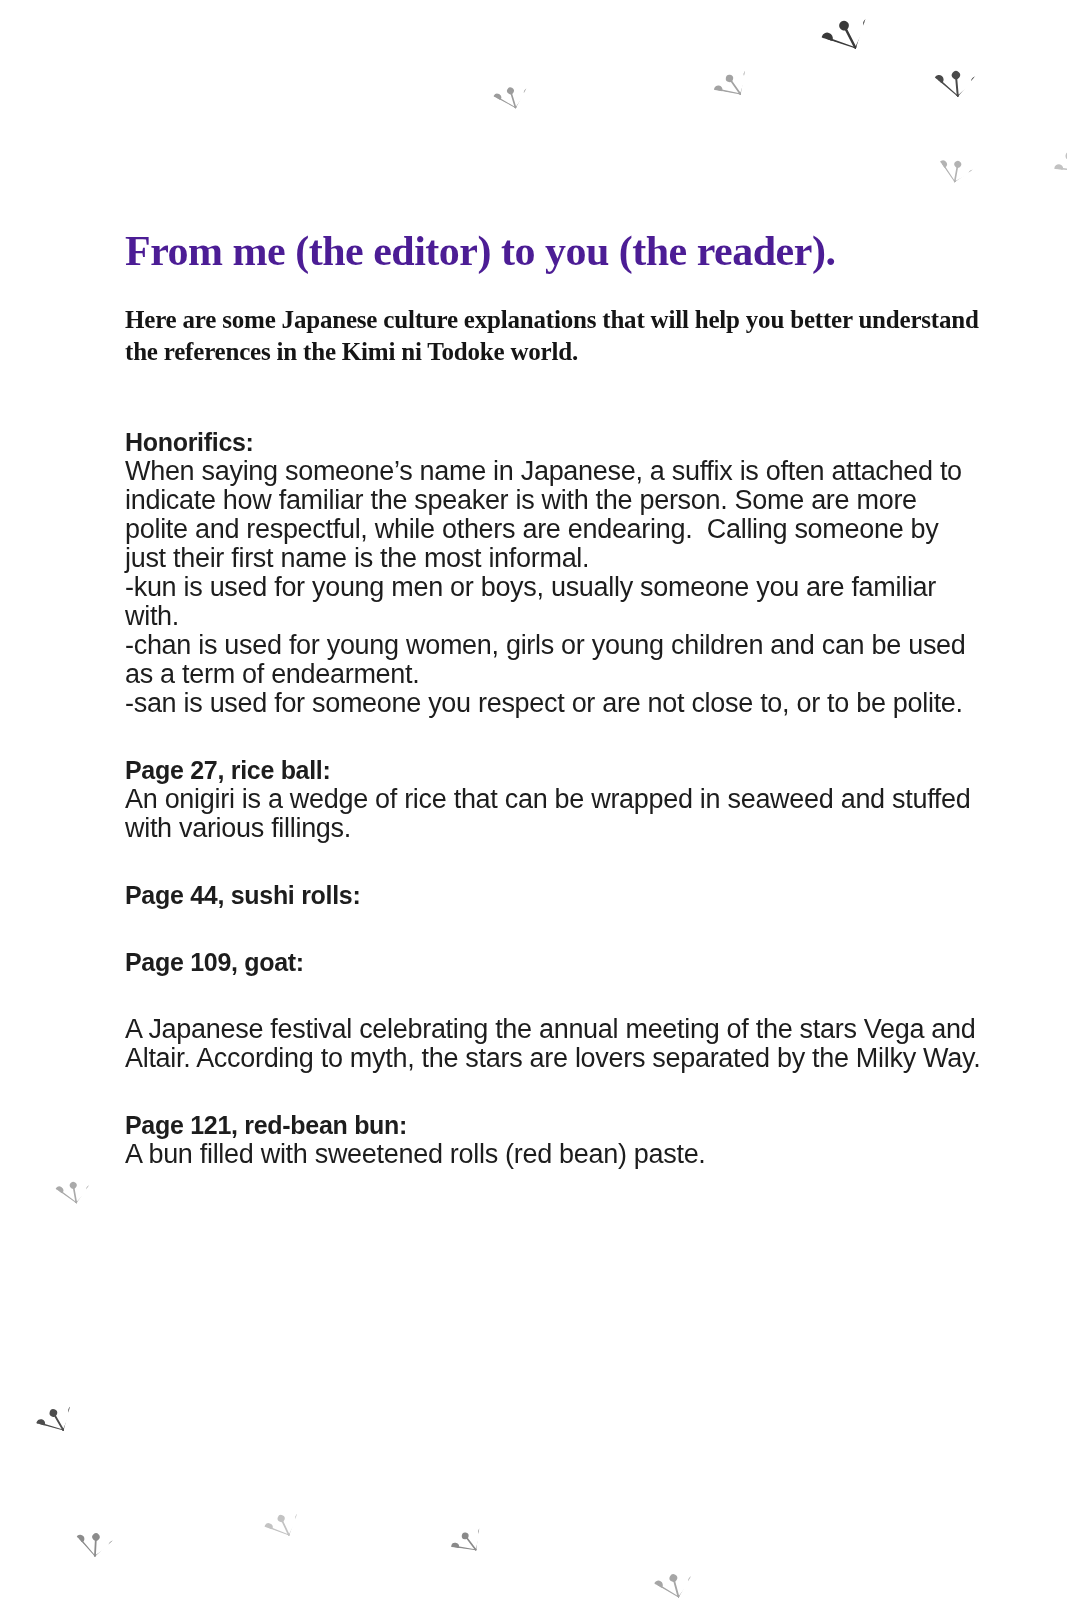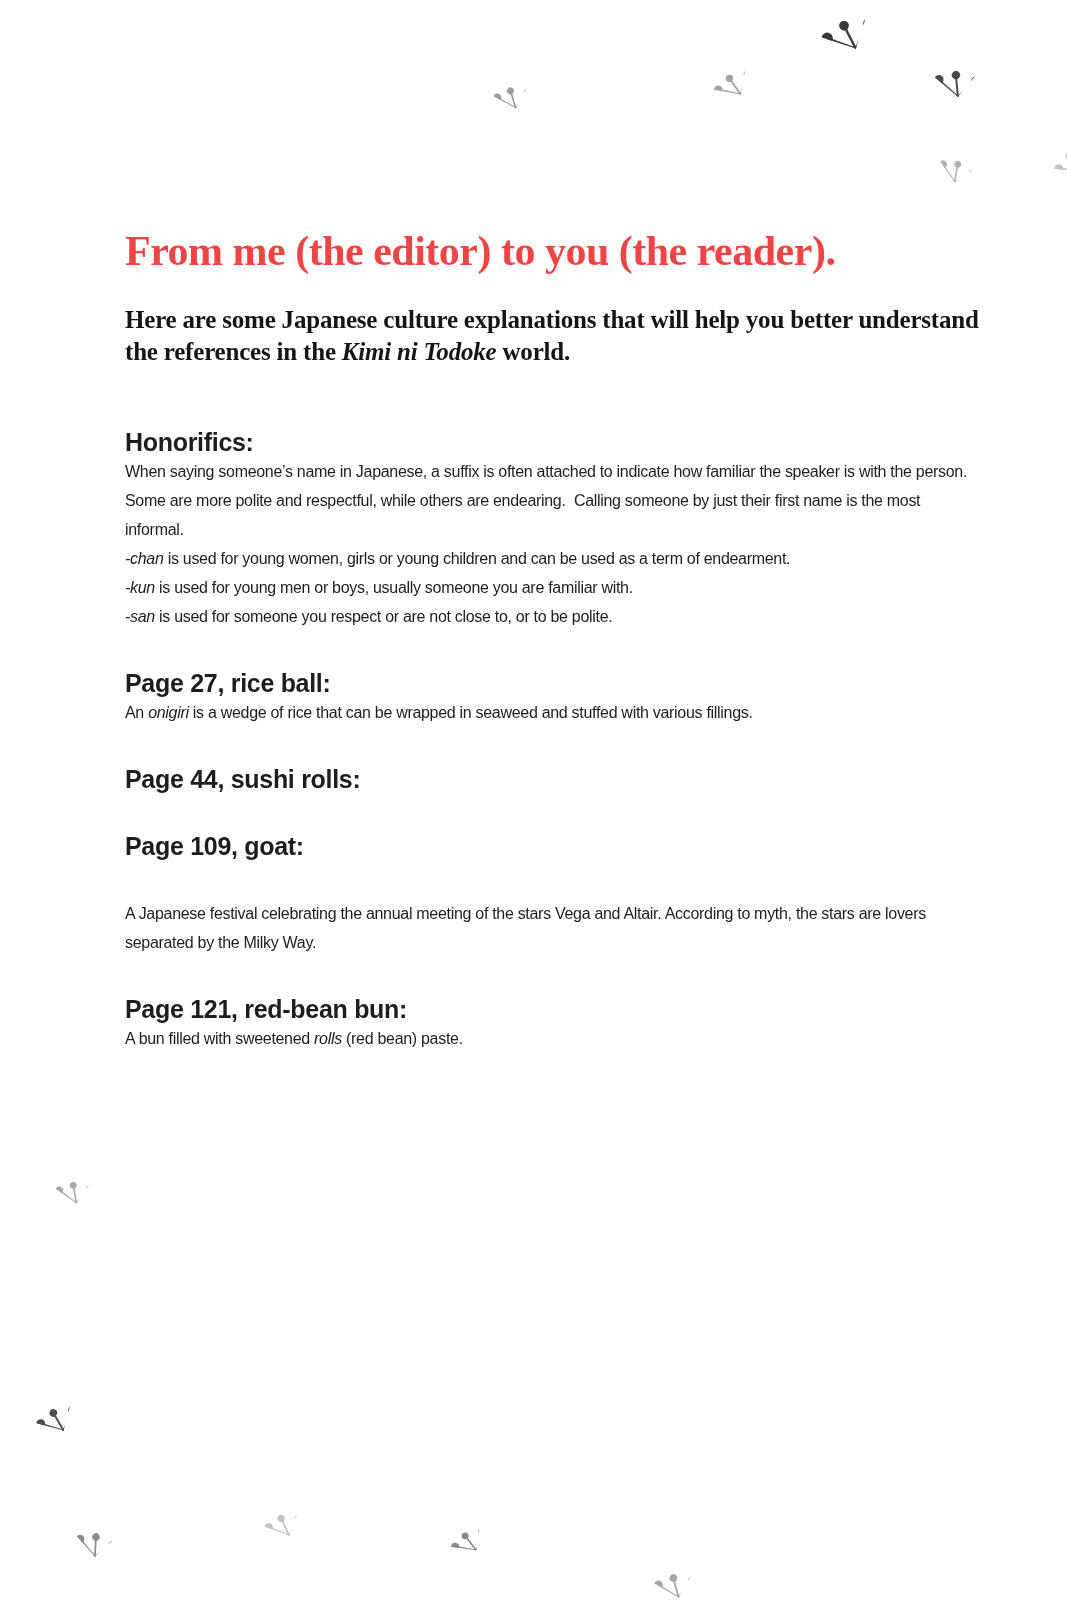--- a/index.html
+++ b/index.html
@@ -16,48 +16,48 @@
     left:125px;top:228px;
     width:858px;
   }
   .title{
     font-family:"Liberation Serif",serif;
     font-weight:bold;
     font-size:42px;
     line-height:46px;
     letter-spacing:-0.5px;
     margin:0;
-    color:#ef4444;
+    color:#4c1d95;
   }
   .subtitle{
     font-family:"Liberation Serif",serif;
     font-weight:bold;
     font-size:25px;
     line-height:32px;
     letter-spacing:-0.2px;
     margin:30px 0 0 0;
     color:#151515;
   }
   .sections{margin-top:60px;}
   .note-section{margin:0 0 38px 0;}
   .note-section h2{
     font-size:25px;
     line-height:29px;
     font-weight:bold;
     letter-spacing:-0.3px;
     margin:0;
   }
   .note-section p{
-    font-size:16px;
+    font-size:27px;
     line-height:29px;
     letter-spacing:-0.3px;
     margin:0;
     white-space:pre-wrap;
   }
-  .it{font-style:italic;}
+  .it{}
   .flake{position:absolute;pointer-events:none;}
   .flake svg{display:block;width:100%;height:100%;}
   #flake-defs{position:absolute;width:0;height:0;overflow:hidden;}
 </style>
 </head>
 <body>
 
 <svg id="flake-defs" xmlns="http://www.w3.org/2000/svg" aria-hidden="true">
   <symbol id="flake" viewBox="-50 -50 100 100">
     <g stroke="currentColor" stroke-width="3.2" stroke-linecap="round" fill="currentColor">
@@ -155,22 +155,22 @@
         </svg>
       </div>
     </div>
   <main class="content">
     <h1 class="title">From me (the editor) to you (the reader).</h1>
     <p class="subtitle" id="subtitle"><span>Here are some Japanese culture explanations that will help you better understand the references in the </span><span class="it">Kimi ni Todoke</span><span> world.</span></p>
     <div class="sections" id="sections">
         <section class="note-section">
           <h2>Honorifics:</h2>
           <p><span>When saying someone’s name in Japanese, a suffix is often attached to indicate how familiar the speaker is with the person. Some are more polite and respectful, while others are endearing.  Calling someone by just their first name is the most informal.</span></p>
+          <p><span class="it">-kun</span><span> is used for young men or boys, usually someone you are familiar with.</span></p>
           <p><span class="it">-chan</span><span> is used for young women, girls or young children and can be used as a term of endearment.</span></p>
-          <p><span class="it">-kun</span><span> is used for young men or boys, usually someone you are familiar with.</span></p>
           <p><span class="it">-san</span><span> is used for someone you respect or are not close to, or to be polite.</span></p>
         </section>
         <section class="note-section">
           <h2>Page 27, rice ball:</h2>
           <p><span>An </span><span class="it">onigiri</span><span> is a wedge of rice that can be wrapped in seaweed and stuffed with various fillings.</span></p>
         </section>
         <section class="note-section">
           <h2>Page 44, sushi rolls:</h2>
         </section>
         <section class="note-section">

